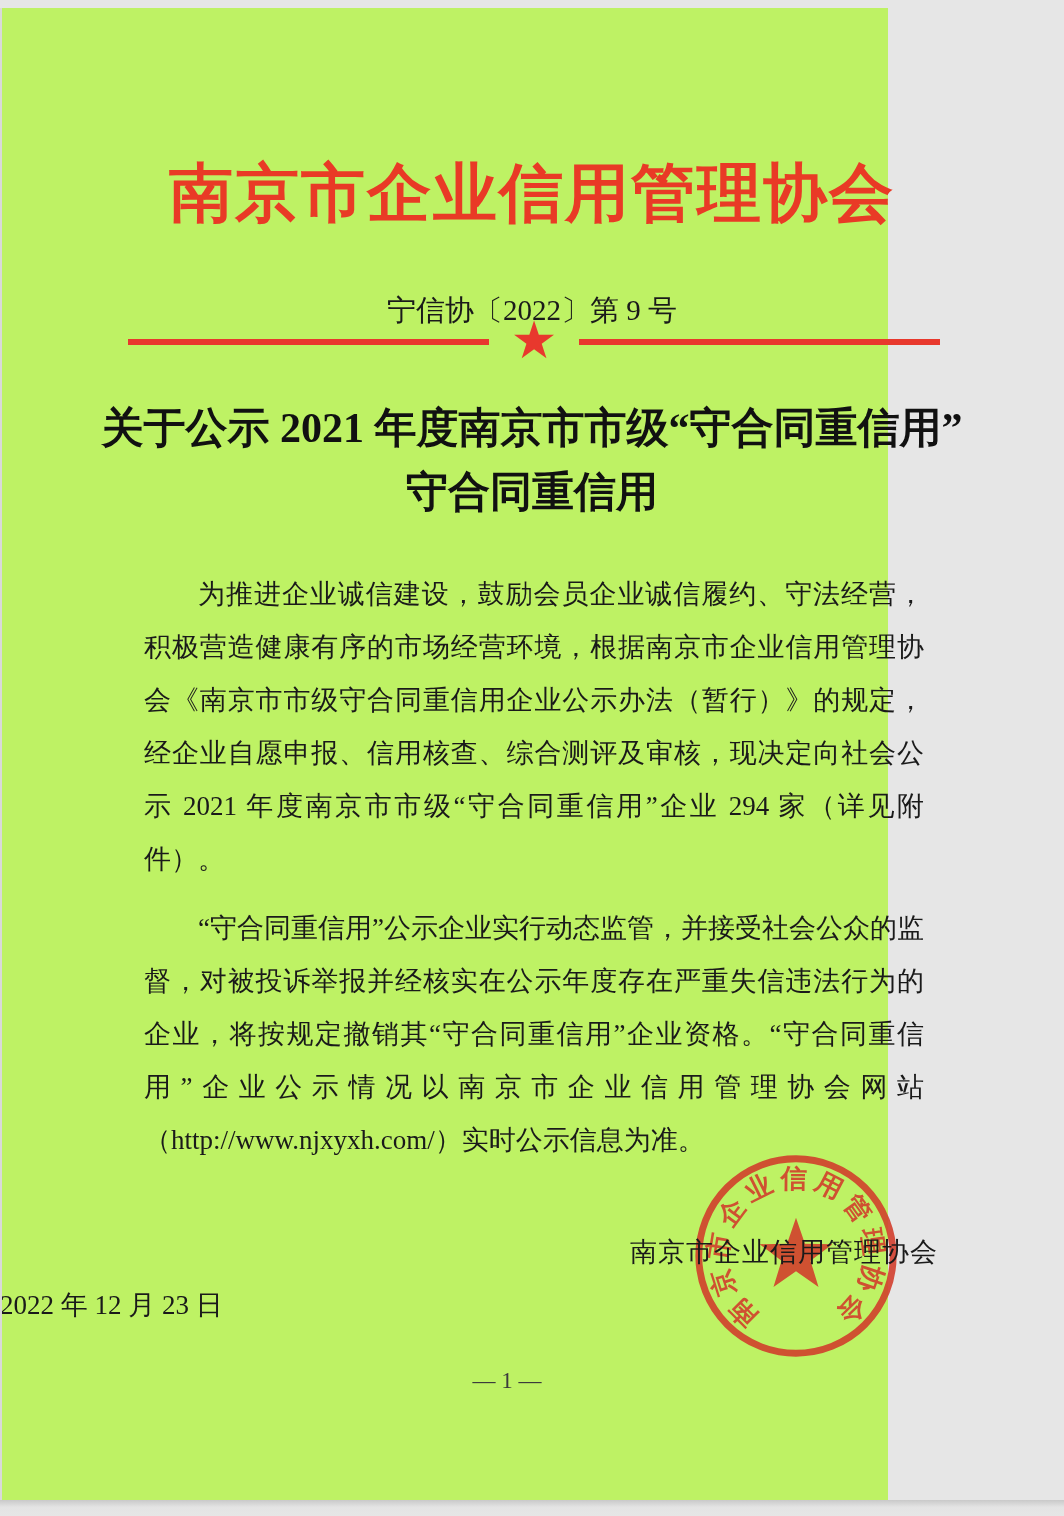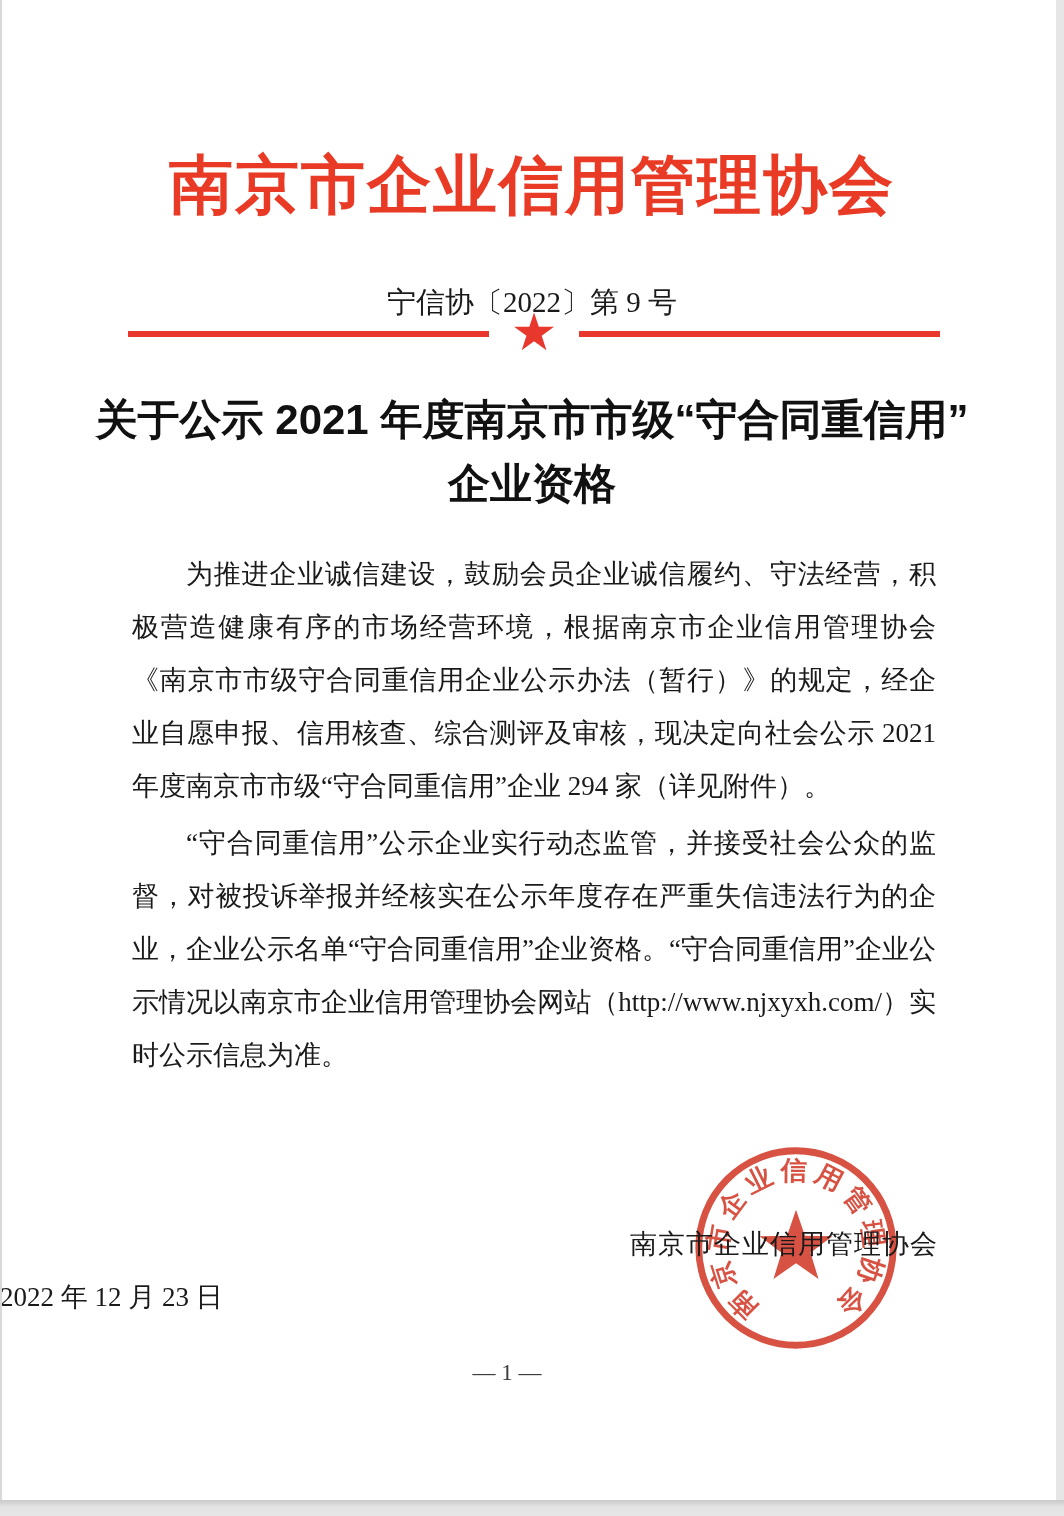--- a/index.html
+++ b/index.html
@@ -4,23 +4,23 @@
 <style>
   html, body { margin: 0; padding: 0; }
   body {
     width: 1064px; height: 1516px;
     background: #e6e6e6;
     font-family: "Liberation Serif", serif;
     position: relative;
     overflow: hidden;
   }
   .page {
-    position: absolute; left: 0; top: 0;
-    width: 1056px; height: 1500px;
-    background: #ffffff;
+    position: absolute; left: 0; top: 8px;
+    width: 888px; height: 1500px;
+    background: #bef264;
   }
   .page-left-edge {
     position: absolute; left: 0; top: 0;
     width: 2px; height: 1500px; background: #d9d9d9;
   }
   .bottom-strip {
     position: absolute; left: 0; top: 1500px;
     width: 1064px; height: 16px;
     background: linear-gradient(#c9c9c9, #e4e4e4 45%, #e6e6e6);
   }
@@ -47,33 +47,33 @@
   }
   .separator .rule { flex: 1; height: 6px; background: #e8382d; }
   .separator .star {
     color: #e8382d; font-size: 52px; line-height: 48px;
     margin: 0 22px; transform: translateY(-2px);
     font-family: "DejaVu Sans", sans-serif;
   }
   .doc-title {
     position: absolute; top: 388px; left: 0; width: 1064px;
     text-align: center;
-    font-family: Liberation Sans, sans-serif;
+    font-family: Liberation Serif, serif;
     font-weight: bold;
     font-size: 42px;
     line-height: 64px;
     color: #111111;
   }
   .body-text {
     position: absolute; top: 544px; left: 128px; width: 812px;
     font-size: 27px; line-height: 53px;
     text-align: justify;
     color: #1a1a1a;
   }
-  .body-text p { margin: 4px; text-indent: 54px; }
+  .body-text p { margin: 16px; text-indent: 54px; }
   .attachment {
     position: absolute; top: 1073px; left: 128px; width: 812px;
     font-size: 27px; line-height: 53px;
     color: #1a1a1a; text-indent: 54px;
   }
   .signature {
     position: absolute; top: 1224px; left: 0; width: 938px;
     text-align: right;
     font-size: 27px; line-height: 40px; color: #1a1a1a;
     letter-spacing: 1px;
@@ -103,26 +103,26 @@
   <div class="doc-number">宁信协〔2022〕第 9 号</div>
 
   <div class="separator">
     <div class="rule"></div>
     <div class="star">★</div>
     <div class="rule"></div>
   </div>
 
   <div class="doc-title">
     <div>关于公示 2021 年度南京市市级“守合同重信用”</div>
-    <div>企业资格</div>
+    <div>守合同重信用</div>
   </div>
 
   <div class="body-text">
     <p>为推进企业诚信建设，鼓励会员企业诚信履约、守法经营，积极营造健康有序的市场经营环境，根据南京市企业信用管理协会《南京市市级守合同重信用企业公示办法（暂行）》的规定，经企业自愿申报、信用核查、综合测评及审核，现决定向社会公示 2021 年度南京市市级“守合同重信用”企业 294 家（详见附件）。</p>
-    <p>“守合同重信用”公示企业实行动态监管，并接受社会公众的监督，对被投诉举报并经核实在公示年度存在严重失信违法行为的企业，企业公示名单“守合同重信用”企业资格。“守合同重信用”企业公示情况以南京市企业信用管理协会网站（http://www.njxyxh.com/）实时公示信息为准。</p>
+    <p>“守合同重信用”公示企业实行动态监管，并接受社会公众的监督，对被投诉举报并经核实在公示年度存在严重失信违法行为的企业，将按规定撤销其“守合同重信用”企业资格。“守合同重信用”企业公示情况以南京市企业信用管理协会网站（http://www.njxyxh.com/）实时公示信息为准。</p>
   </div>
 
 
   <svg class="seal" viewBox="-110 -110 220 220" xmlns="http://www.w3.org/2000/svg" xmlns:xlink="http://www.w3.org/1999/xlink">
     <defs>
       <path id="sealArc" d="M -35 60.62 A 70 70 0 1 1 35 60.62" fill="none"></path>
     </defs>
     <circle cx="0" cy="0" r="99" fill="none" stroke="#d23b2a" stroke-width="7"></circle>
     <polygon fill="#d23b2a" points="0,-39 9.11,-12.54 37.09,-12.05 14.74,4.79 22.93,31.55 0,15.5 -22.93,31.55 -14.74,4.79 -37.09,-12.05 -9.11,-12.54"></polygon>
     <text font-size="27" font-weight="bold" fill="#d23b2a" letter-spacing="6" font-family="Liberation Sans, sans-serif">

